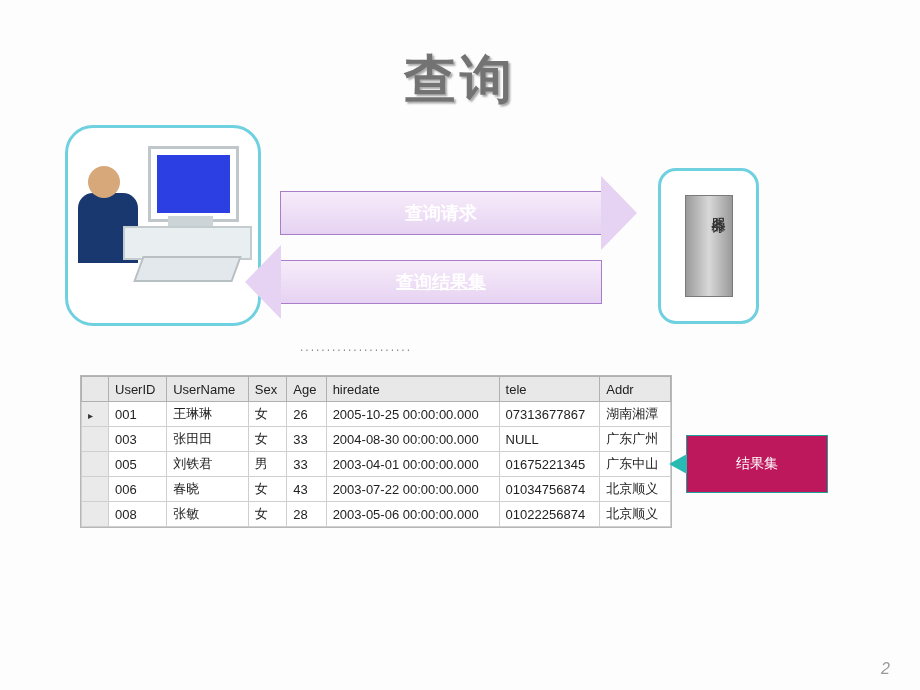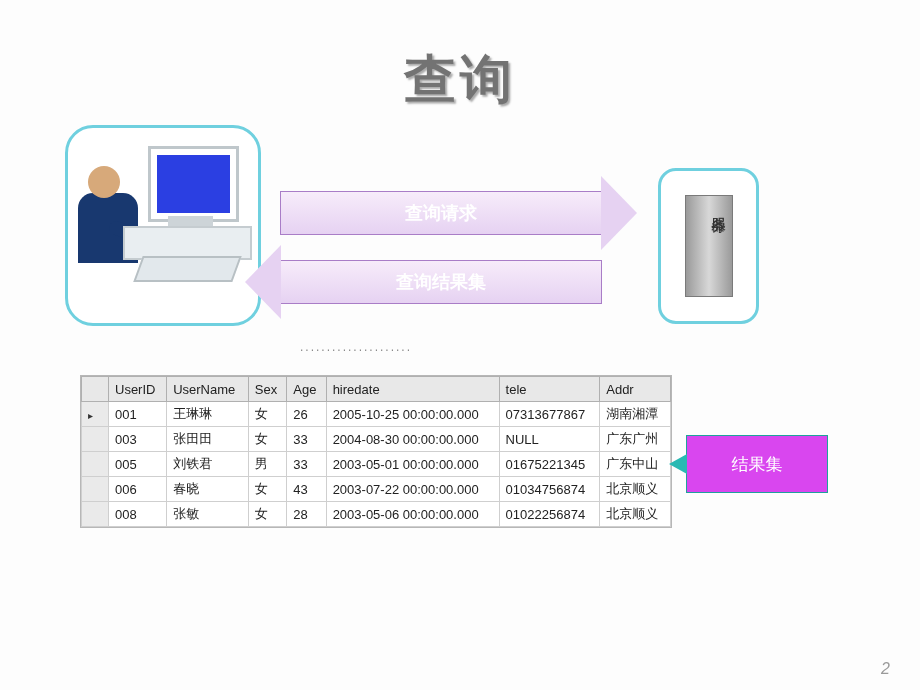--- a/index.html
+++ b/index.html
@@ -130,21 +130,21 @@
   }
   .arrow-head-left::before{
     content:"";
     position:absolute; left:2px; top:-37px;
     border-top: 37px solid transparent;
     border-bottom: 37px solid transparent;
     border-right: 36px solid #a97dc7;
     z-index:-1;
   }
   .arrow.req { top: 191px; }
-  .arrow.res { top: 260px; }
+  .arrow.res { top: 260px; text-decoration: underline; }
   
   .server-box {
     position: absolute;
     top: 168px; left: 658px;
     width: 95px; height: 150px;
     border: 3px solid #6fd0df;
     border-radius: 18px;
     background:#fff;
     display:flex; align-items:center; justify-content:center;
   }
@@ -204,23 +204,23 @@
   .row-head.sel::before {
     content:"▸"; font-size:10px; color:#333;
   }
   
   .callout {
     position:absolute;
     top: 435px;
     left: 686px;
     width: 140px;
     height: 56px;
-    background:#d946ef;
+    background:#be185d;
     color:#fff;
-    font-size:17px;
+    font-size:14px;
     display:flex; align-items:center; justify-content:center;
     border:1px solid #1fa19b;
   }
   .callout::before {
     content:"";
     position:absolute;
     left:-18px; top:18px;
     border-top:10px solid transparent;
     border-bottom:10px solid transparent;
     border-right:18px solid #29b9b3;
@@ -302,21 +302,21 @@
           <td>2004-08-30 00:00:00.000</td>
           <td>NULL</td>
           <td>广东广州</td>
         </tr>
         <tr>
           <td class="row-head"></td>
           <td>005</td>
           <td>刘铁君</td>
           <td>男</td>
           <td>33</td>
-          <td>2003-05-01 00:00:00.000</td>
+          <td>2003-04-01 00:00:00.000</td>
           <td>01675221345</td>
           <td>广东中山</td>
         </tr>
         <tr>
           <td class="row-head"></td>
           <td>006</td>
           <td>春晓</td>
           <td>女</td>
           <td>43</td>
           <td>2003-07-22 00:00:00.000</td>

